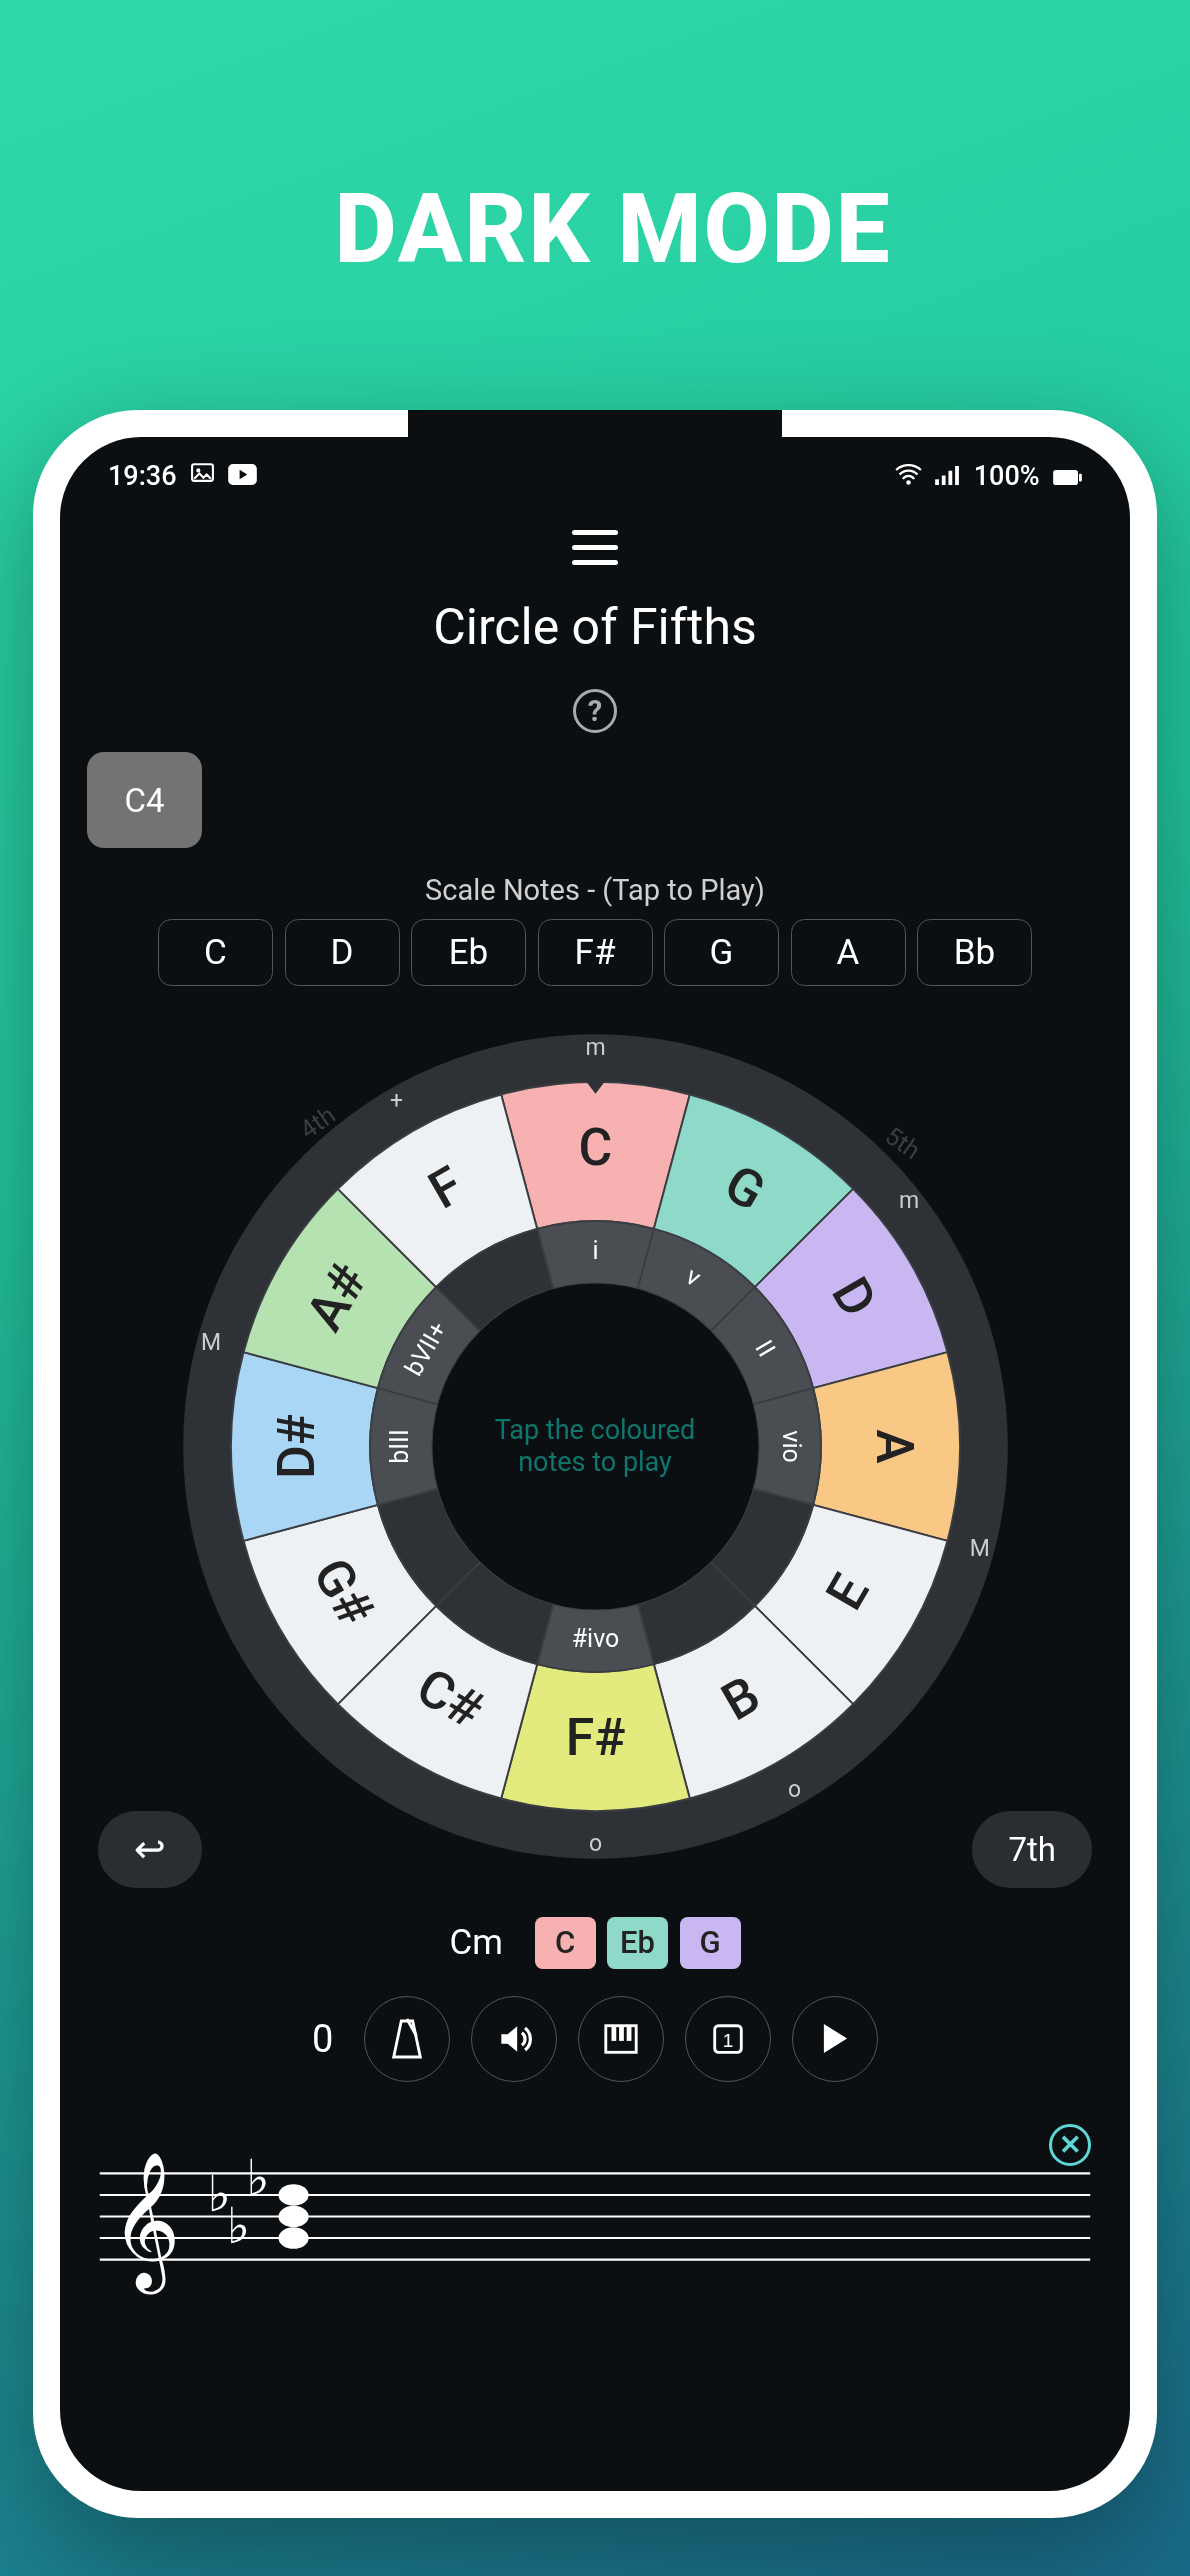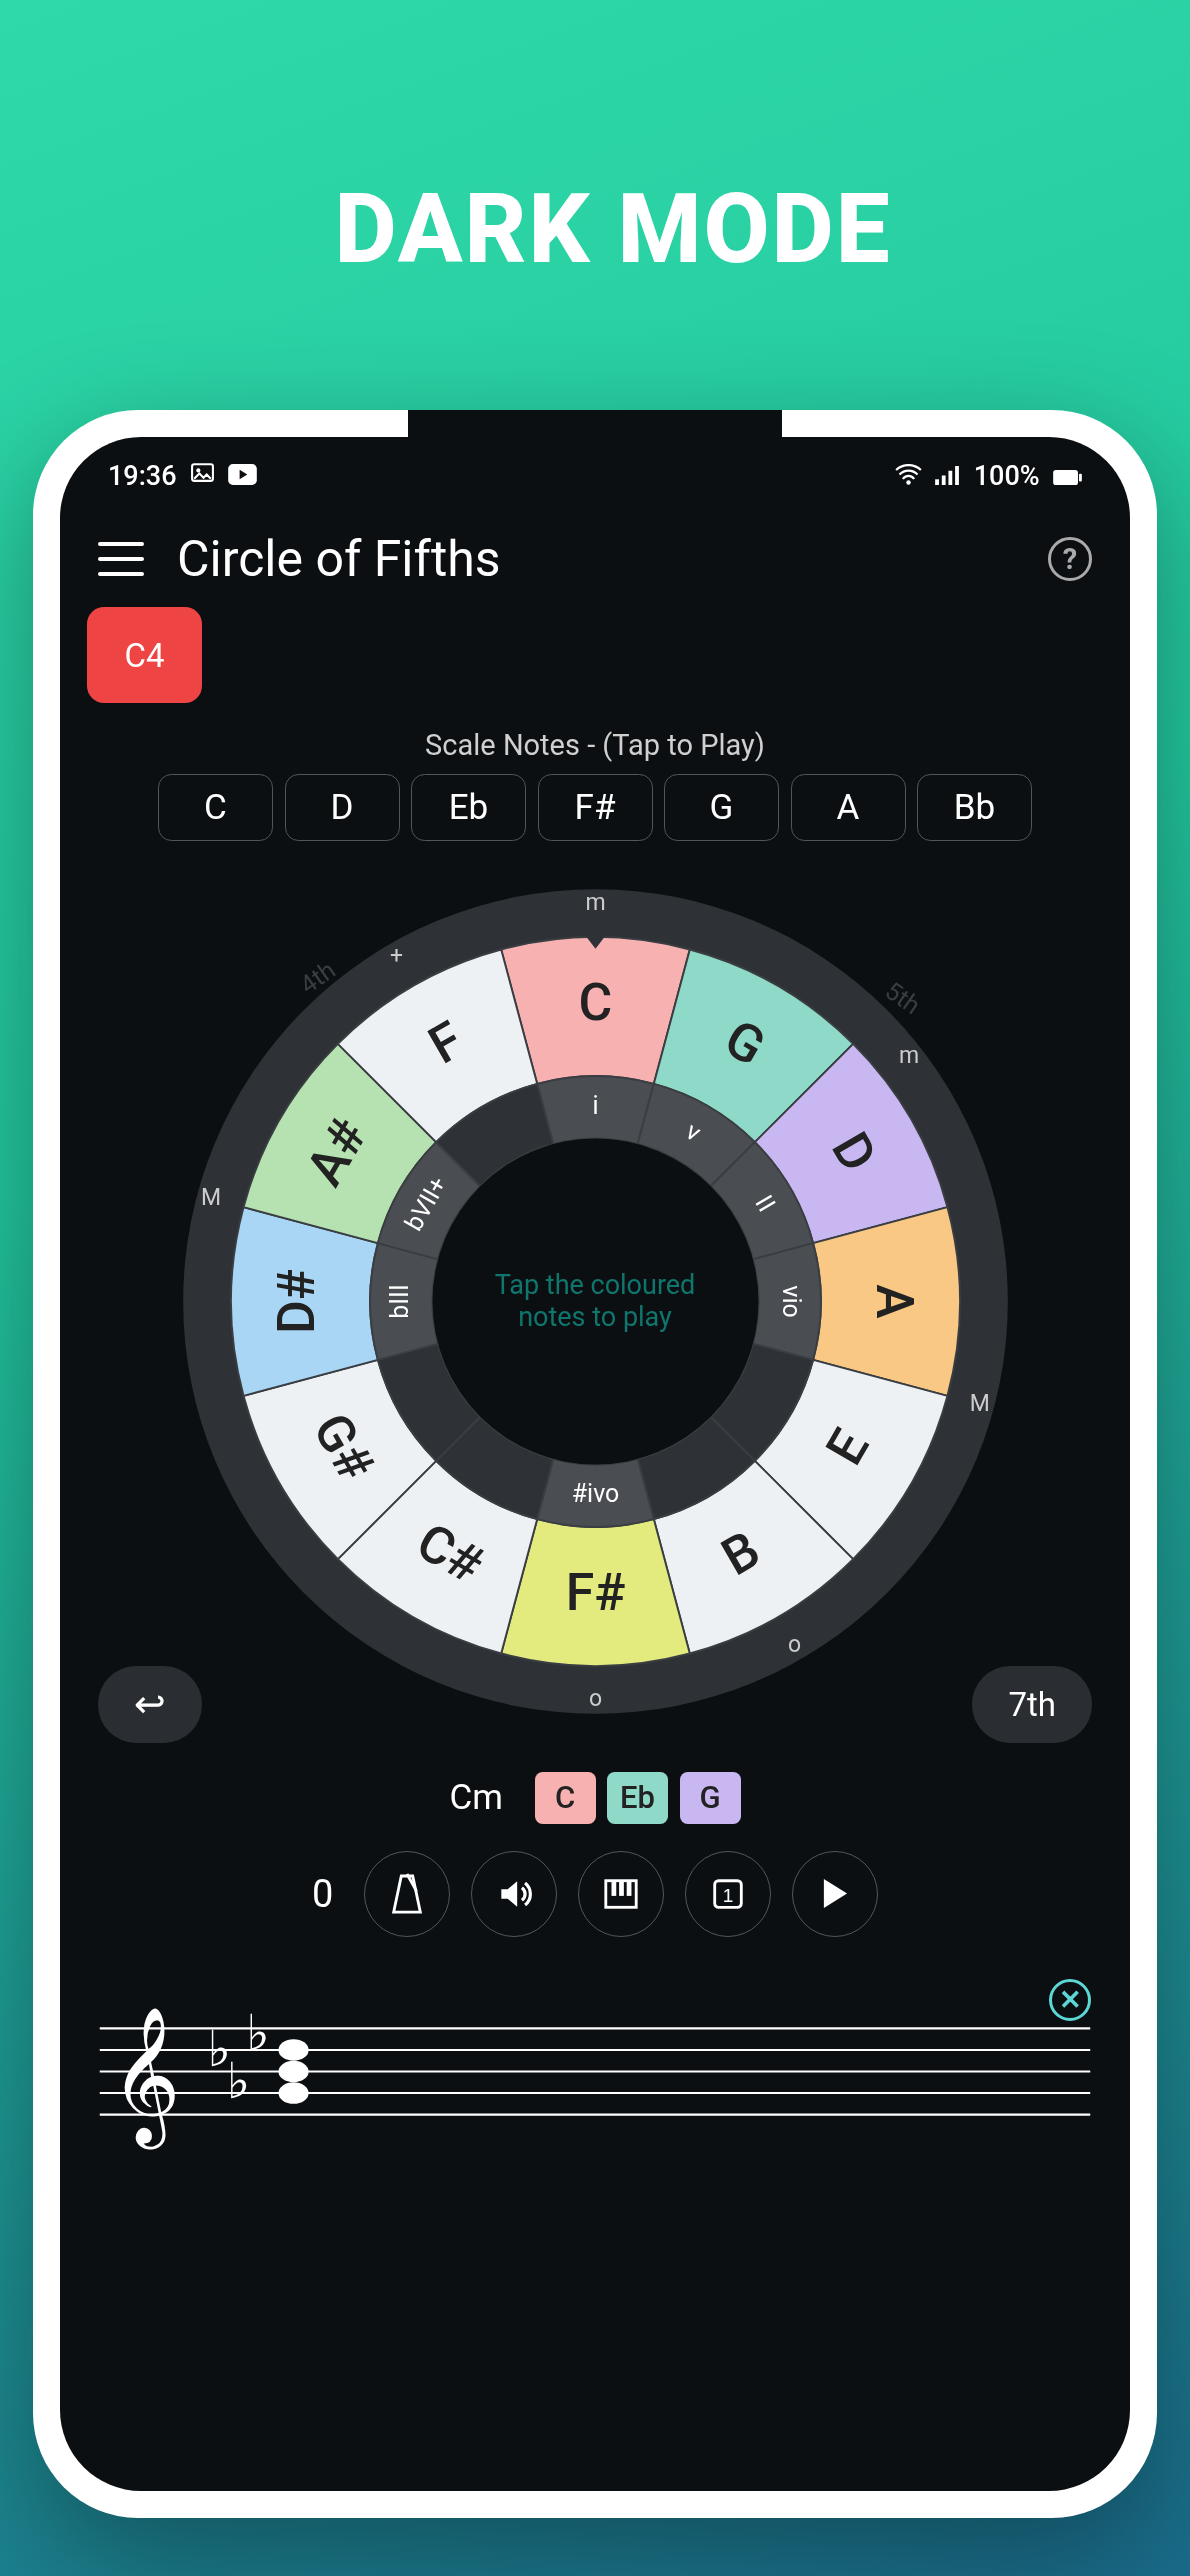--- a/index.html
+++ b/index.html
@@ -57,35 +57,36 @@
   font-size: 27px;
   font-weight: 500;
 }
 .status-left, .status-right { display: flex; align-items: center; gap: 13.4px; }
 .ico { display: inline-block; }
 .app-bar {
   display: flex;
   align-items: center;
   padding: 38px 38px 19px;
   gap: 33px;
+  flex-direction: column;
 }
 .menu-icon { width: 46px; height: 35px; display: flex; flex-direction: column; justify-content: space-between; }
 .menu-icon span { display:block; height:4.8px; background:#fff; border-radius:2.9px; }
 .app-title { font-size: 50px; font-weight: 400; flex: 1; }
 .help-icon {
   width: 44px; height: 44px; border: 3.8px solid #aaa; border-radius: 50%;
   display:flex; align-items:center; justify-content:center; font-size:29px; font-weight:700; color:#aaa;
 }
 .selectors {
   display: flex;
   gap: 13.4px;
   padding: 0 27px;
 }
 .pill, .big-pill {
-  background: #ef4444;
+  background: #737373;
   border-radius: 17px;
   display: flex;
   align-items: center;
   justify-content: center;
   color: #fff;
   font-size: 33px;
 }
 .pill { width: 115px; height: 96px; }
 .big-pill { flex:1; height:96px; text-align:center; padding: 0 15.3px; line-height:1.15; }
 .section-label {

